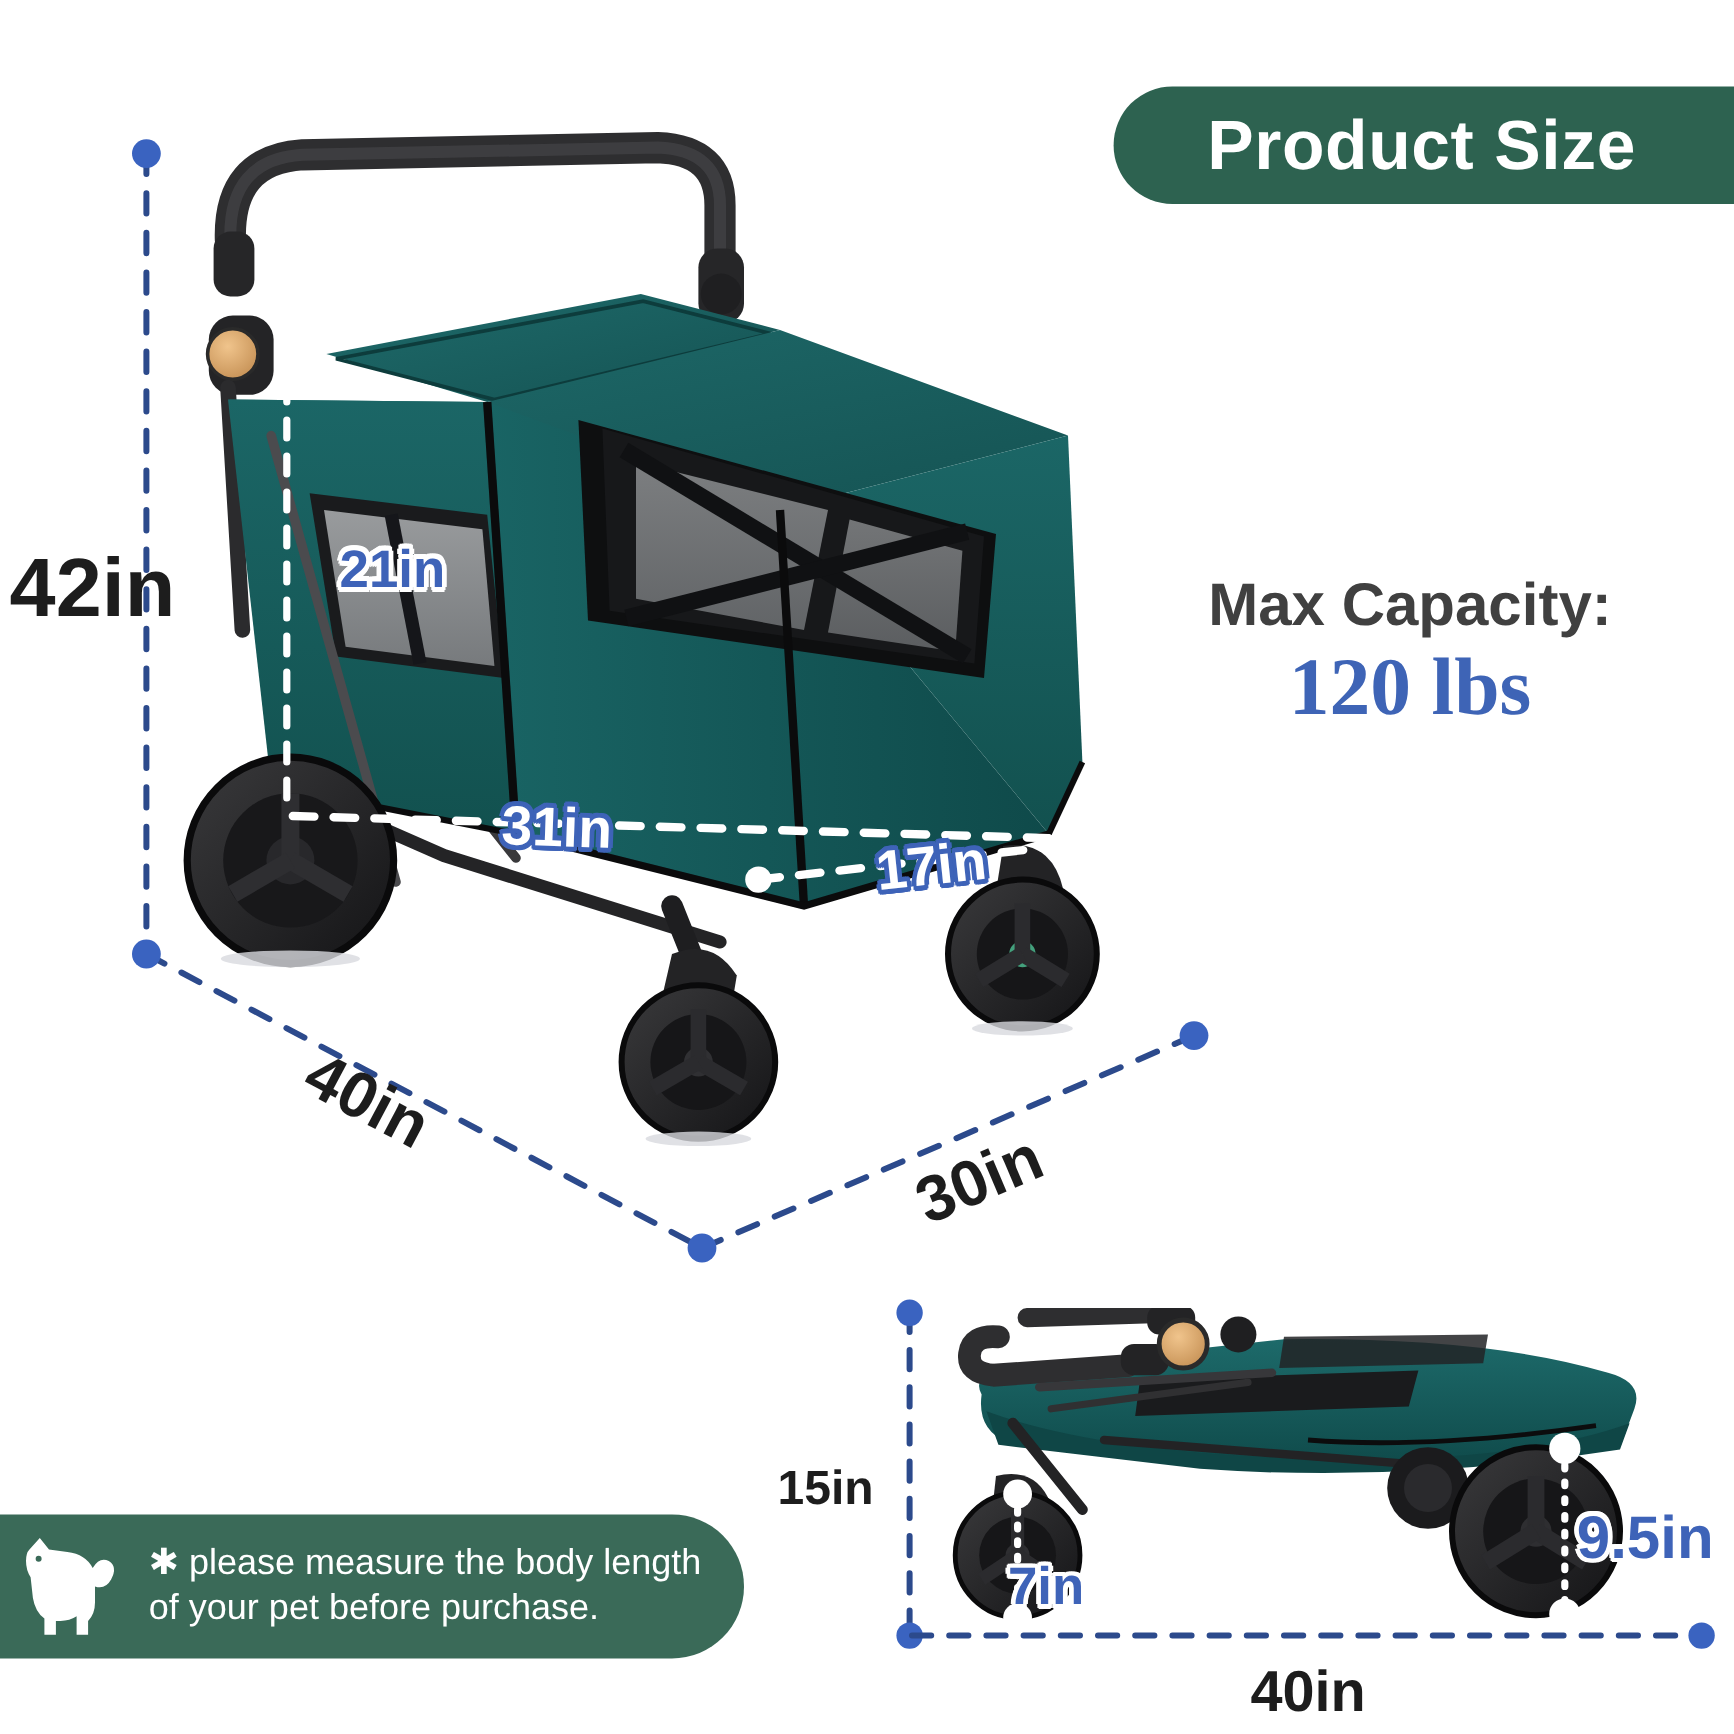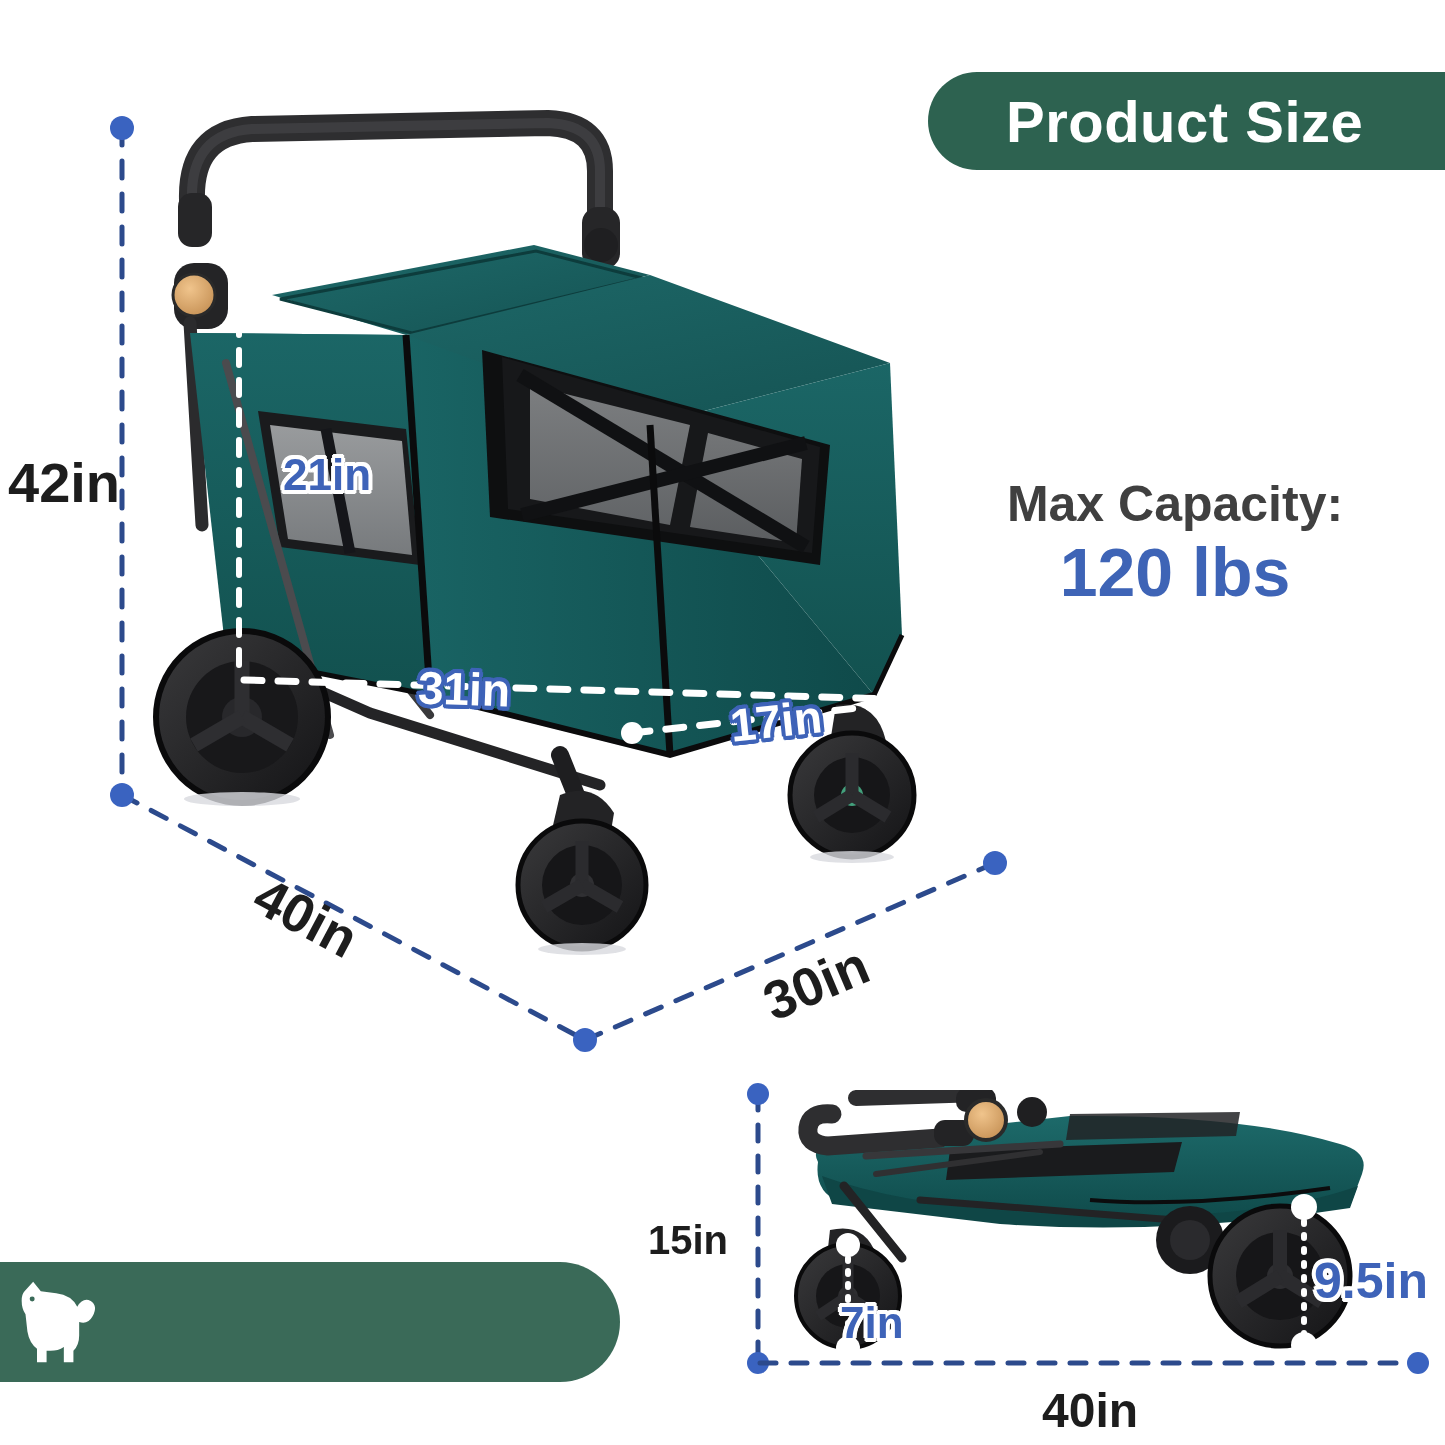--- a/index.html
+++ b/index.html
@@ -17,21 +17,21 @@
   .size-banner-label{
     color:#ffffff;font-size:58px;font-weight:bold;letter-spacing:0.5px;
     margin-left:78px;white-space:nowrap;
   }
 
   
   .cap-wrap{position:absolute;left:960px;top:478px;width:430px;text-align:center;}
   .cap-title{color:#404040;font-size:50px;font-weight:bold;line-height:1.05;
              white-space:nowrap;}
   .cap-value{color:#3e64b6;font-size:68px;font-weight:bold;line-height:1.1;
-             margin-top:4px;white-space:nowrap;}
+             margin-top:4px;white-space:nowrap;font-family:Liberation Serif, serif;}
 
   
   .note-banner{
     position:absolute;left:-20px;top:1262px;width:640px;height:120px;
     background:#3a6a58;border-radius:0 60px 60px 0;
     display:flex;align-items:center;
   }
   .note-dog{width:96px;height:92px;margin-left:32px;flex:none;}
   .note-text{color:#ffffff;font-size:30px;line-height:1.22;font-weight:500;
              margin-left:16px;}
@@ -292,21 +292,21 @@
 
   <div class="size-banner">
     <span class="size-banner-label">Product Size</span>
   </div>
 
   <div class="cap-wrap">
     <div class="cap-title">Max Capacity:</div>
     <div class="cap-value">120 lbs</div>
   </div>
 
-  <div class="dim dim-dark" style="left:8px;top:450px;font-size:56px;text-align:center;">42in</div>
+  <div class="dim dim-dark" style="left:8px;top:450px;font-size:69px;text-align:center;">42in</div>
 
   <div class="dim dim-blue" style="left:250px;top:450px;font-size:44px;margin-left:33px;">21in</div>
 
   <div class="dim dim-white" style="left:418px;top:662px;font-size:46px;transform:rotate(2deg);">31in</div>
 
   <div class="dim dim-white" style="left:730px;top:694px;font-size:46px;transform:rotate(-6deg);">17in</div>
 
   <div class="dim dim-dark" style="left:252px;top:886px;font-size:54px;transform:rotate(28deg);">40in</div>
 
   <div class="dim dim-dark" style="left:762px;top:952px;font-size:54px;transform:rotate(-23deg);">30in</div>
@@ -320,15 +320,19 @@
   <div class="dim dim-dark" style="left:1042px;top:1383px;font-size:48px;">40in</div>
 
   <div class="note-banner">
     <svg class="note-dog" viewBox="0 0 100 96">
       <path fill="#ffffff" d="M13 16 L22 6 L30 16 L46 18 Q62 20 68 32
         Q74 22 82 26 Q90 31 84 42 Q79 51 70 48 L70 62 Q70 72 64 78 L64 90
         L54 90 L54 74 Q48 78 40 78 L36 78 L36 90 L26 90 L26 76
         Q18 70 16 58 L14 40 Q10 34 10 26 Q10 19 13 16 Z"></path>
       <circle cx="21" cy="24" r="2.6" fill="#3a6a58"></circle>
     </svg>
+    <div class="note-text">
+      <div>✱ please measure the body length</div>
+      <div>of your pet before purchase.</div>
+    </div>
   </div>
 
 </div>
 
 </body></html>

